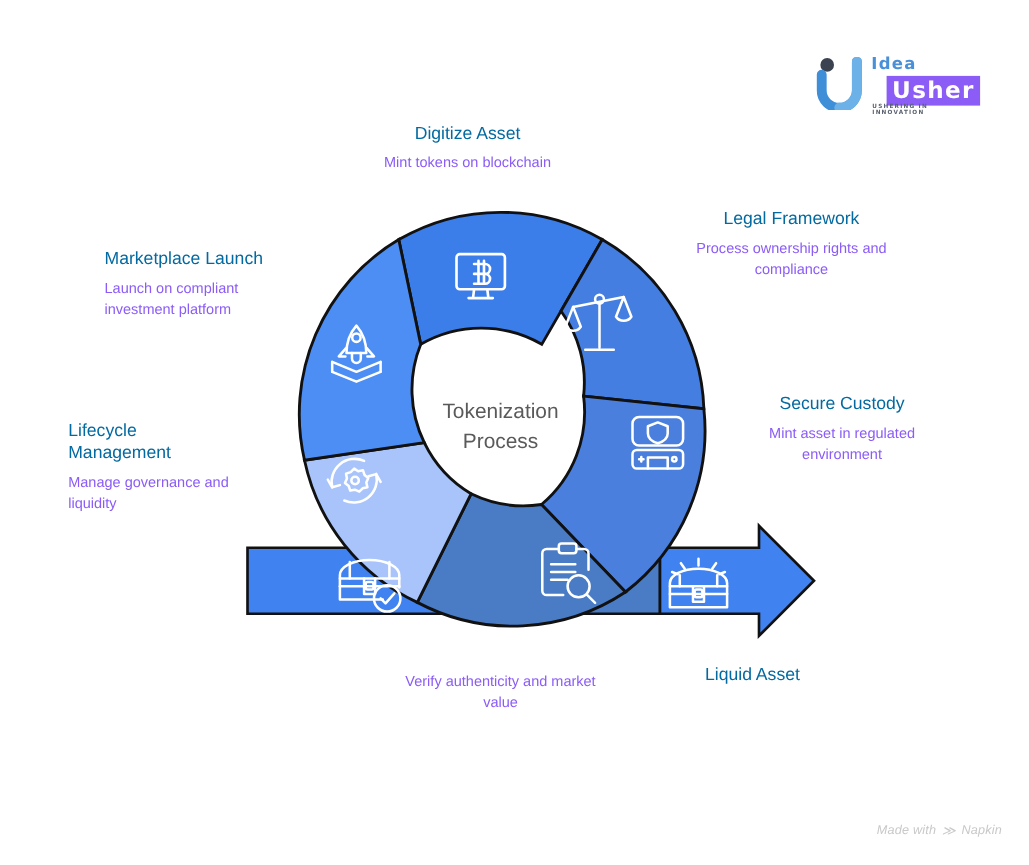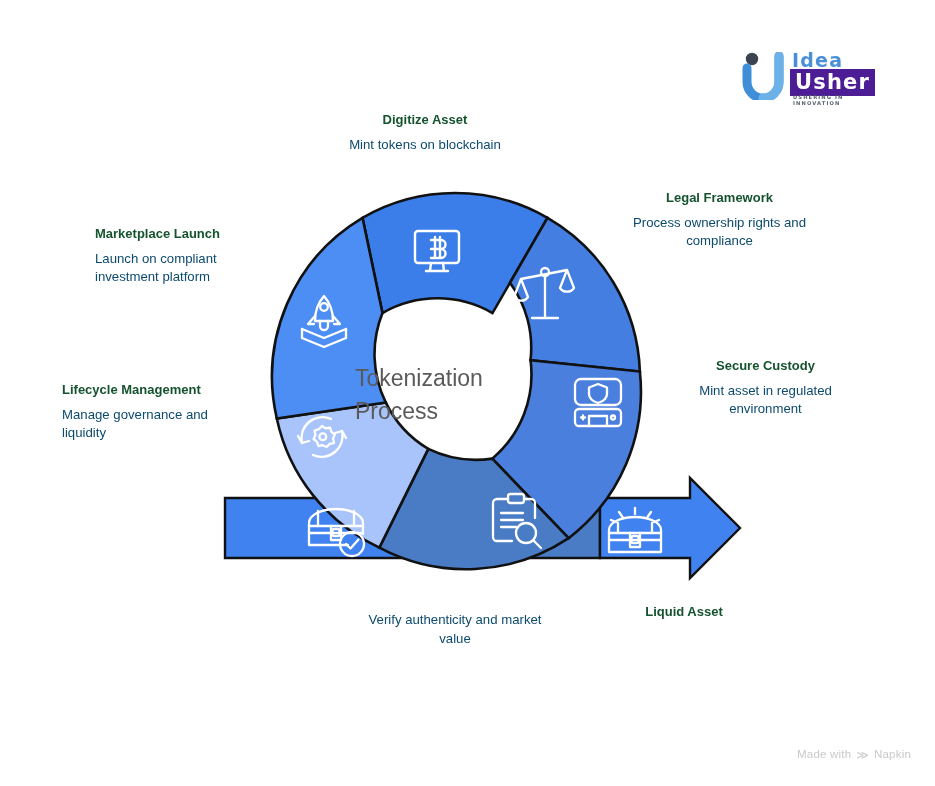--- a/index.html
+++ b/index.html
@@ -41,31 +41,31 @@
     position: absolute;
     left: 48px;
     top: 0px;
     width: 100px;
     height: 58px;
   }
   .logo-idea {
     position: absolute;
     left: 2px;
     top: 5px;
-    font-size: 19px;
+    font-size: 15px;
     font-weight: bold;
     letter-spacing: 1.2px;
     color: #4a90d9;
     font-family: "DejaVu Sans", sans-serif;
   }
   .logo-usher-box {
     position: absolute;
-    left: 0px;
+    left: 16px;
     top: 25px;
-    background: #4c1d95;
+    background: #8b5cf6;
     padding: 1px 5px 2px 5px;
   }
   .logo-usher {
     font-size: 21px;
     font-weight: bold;
     letter-spacing: 1.2px;
     color: #ffffff;
     font-family: "DejaVu Sans", sans-serif;
   }
   .logo-tagline {
@@ -77,58 +77,61 @@
     color: #5a6270;
     font-weight: bold;
     font-family: "DejaVu Sans", sans-serif;
   }
 
   
   .lbl {
     position: absolute;
   }
   .lbl .title {
-    font-size: 13px;
-    font-weight: bold;
-    color: #14532d;
+    font-size: 16px;
+    font-weight: normal;
+    color: #0369a1;
     line-height: 1.28;
     margin: 0;
   }
   .lbl .desc {
     font-size: 13.2px;
-    color: #0c4a6e;
+    color: #8b5cf6;
     line-height: 1.42;
     margin: 7px 0 0 0;
   }
   .ta-left   { text-align: center; }
   .ta-right  { }
   .ta-center { text-align: center; }
 
   
   .center-text {
     position: absolute;
     left: 355px;
     top: 362px;
     width: 200px;
-    font-size: 23px;
+    text-align: center;
+    font-size: 19px;
     color: #5a5a5a;
     line-height: 1.42;
     font-weight: normal;
   }
 
   
   .watermark {
     position: absolute;
     right: 24px;
     bottom: 24px;
     font-size: 11.5px;
     color: #c9c9c9;
     display: flex;
+    align-items: center;
     gap: 5px;
     letter-spacing: 0.2px;
+    font-style: italic;
   }
   .wm-glyph { font-size: 12px; color: #c9c9c9; }
 </style>
 </head>
 <body>
 
 <div class="canvas">
 
   <div class="logo">
     <svg class="logo-mark" viewBox="0 0 44 48">

